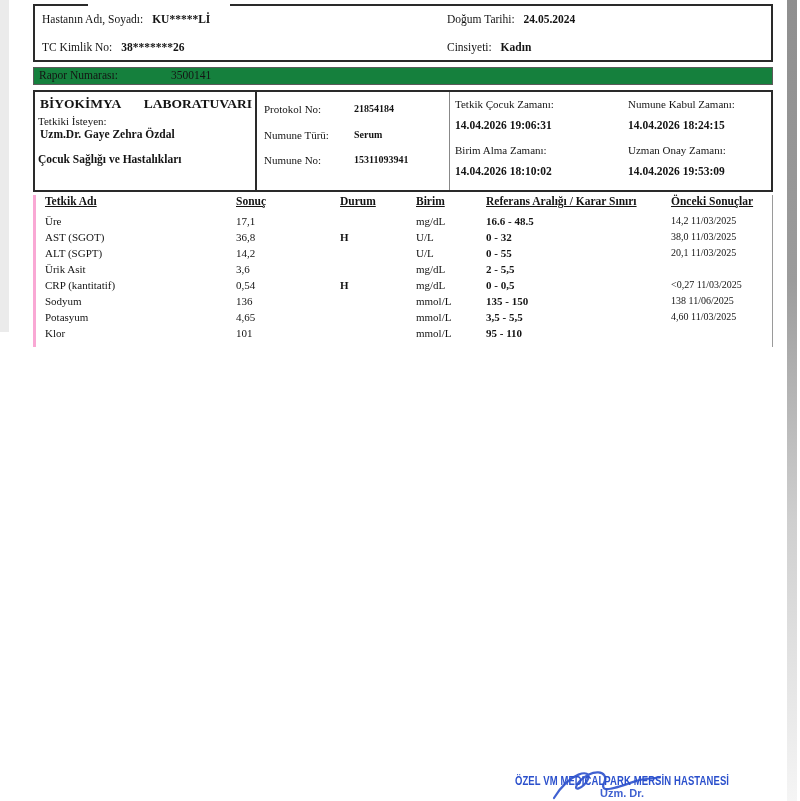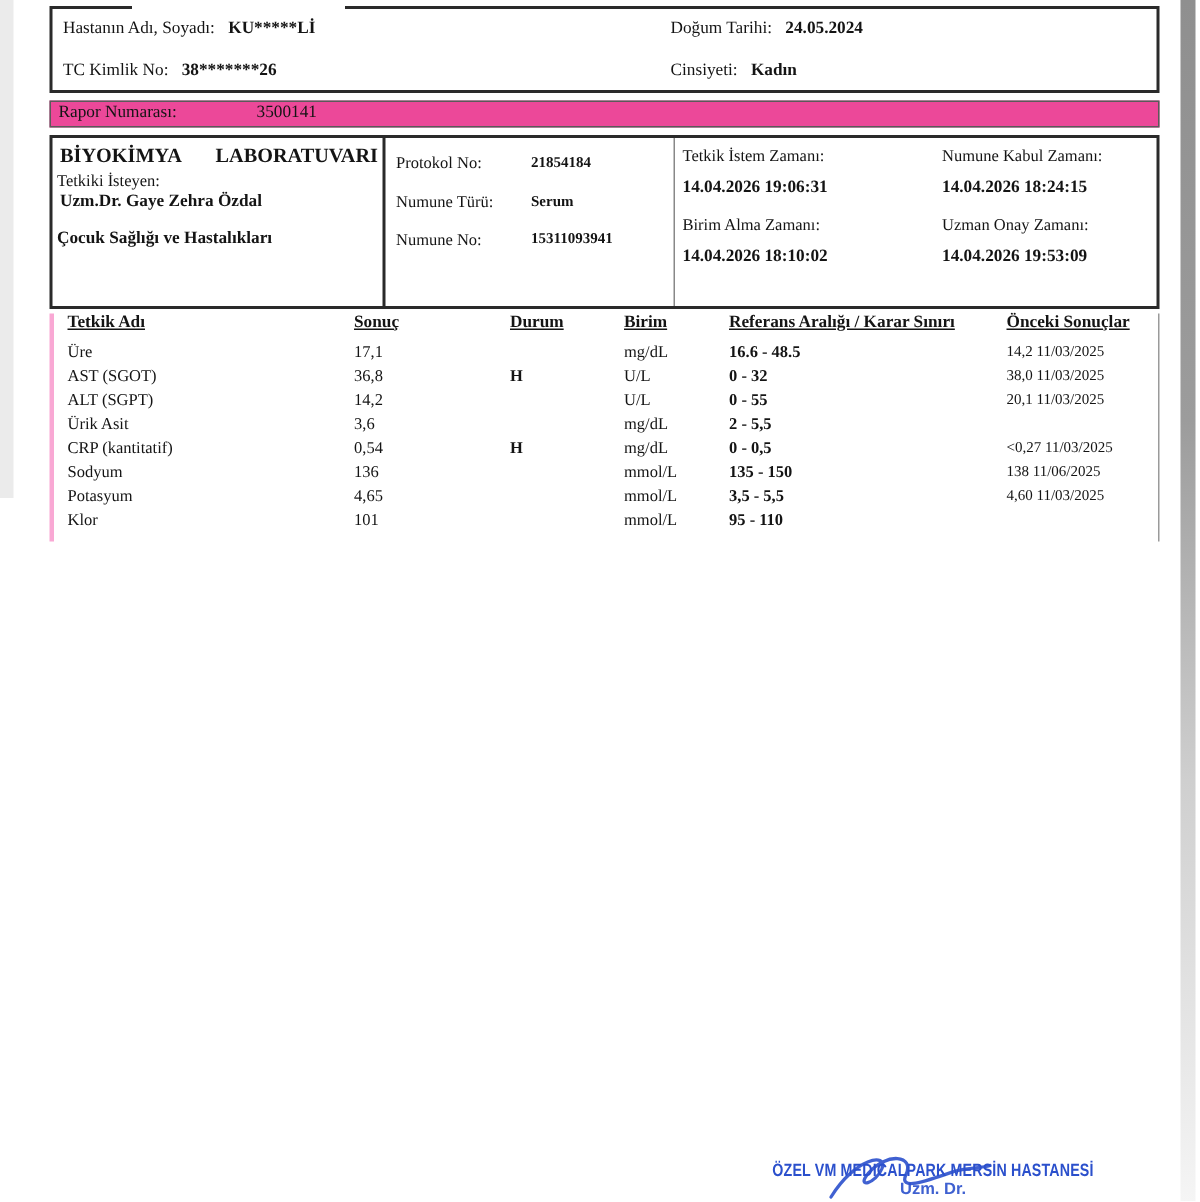--- a/index.html
+++ b/index.html
@@ -21,27 +21,27 @@
   
   .patient-box { position:relative; height:58px; border:2px solid #2a2a2a; font-size:11.5px; }
   .patient-box .cell { position:absolute; white-space:nowrap; }
   .p-name   { left:7px;   top:7px; }
   .p-tc     { left:7px;   top:35px; }
   .p-birth  { left:412px; top:7px; }
   .p-gender { left:412px; top:35px; }
   .cell .val { margin-left:6px; }
 
   
-  .report-bar { position:relative; margin-top:5px; height:18px; background:#ec4899;
+  .report-bar { position:relative; margin-top:5px; height:18px; background:#15803d;
     border:1px solid #5a5a5a; font-size:11.5px; }
   .rb-label { position:absolute; left:5px; top:1px; }
   .rb-value { position:absolute; left:137px; top:1px; }
 
   
-  .lab-box { position:relative; margin-top:5px; height:116px; border:2px solid #2a2a2a; display:flex; }
+  .lab-box { position:relative; margin-top:5px; height:102px; border:2px solid #2a2a2a; display:flex; }
   .lab-left { position:relative; width:222px; border-right:2px solid #2a2a2a; }
   .lab-title { position:absolute; left:5px; top:4px; width:212px; display:flex;
     justify-content:space-between; font-weight:bold; font-size:13.5px; }
   .lab-req-label { position:absolute; left:3px; top:23px; font-size:11px; }
   .lab-req-name  { position:absolute; left:5px; top:36px; font-size:11.5px; font-weight:bold; }
   .lab-dept      { position:absolute; left:3px; top:61px; font-size:11.5px; font-weight:bold; }
   .lab-mid { position:relative; width:193px; border-right:1px solid #888; font-size:11px; }
   .lab-mid .ml { position:absolute; left:7px; }
   .lab-mid .mv { position:absolute; left:97px; font-weight:bold; font-size:10px; }
   .mid-r1 { top:11px; } .mid-r2 { top:37px; } .mid-r3 { top:62px; }
@@ -120,21 +120,21 @@
       </div>
       <div class="lab-mid">
         <span class="ml mid-r1">Protokol No:</span>
         <span class="mv mid-r1">21854184</span>
         <span class="ml mid-r2">Numune Türü:</span>
         <span class="mv mid-r2">Serum</span>
         <span class="ml mid-r3">Numune No:</span>
         <span class="mv mid-r3">15311093941</span>
       </div>
       <div class="lab-right">
-        <span class="tl t-c1 t-r1l">Tetkik İstem Zamanı:</span>
+        <span class="tl t-c1 t-r1l">Tetkik Çocuk Zamanı:</span>
         <span class="tv t-c1 t-r1v">14.04.2026 19:06:31</span>
         <span class="tl t-c2 t-r1l">Numune Kabul Zamanı:</span>
         <span class="tv t-c2 t-r1v">14.04.2026 18:24:15</span>
         <span class="tl t-c1 t-r2l">Birim Alma Zamanı:</span>
         <span class="tv t-c1 t-r2v">14.04.2026 18:10:02</span>
         <span class="tl t-c2 t-r2l">Uzman Onay Zamanı:</span>
         <span class="tv t-c2 t-r2v">14.04.2026 19:53:09</span>
       </div>
     </div>
 

